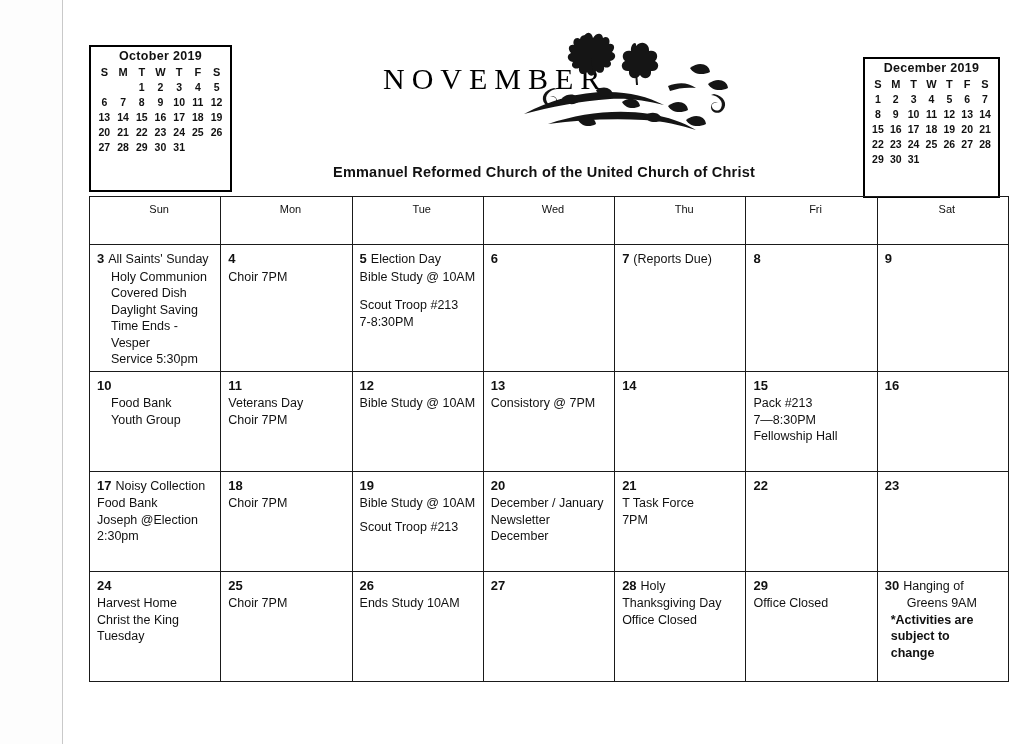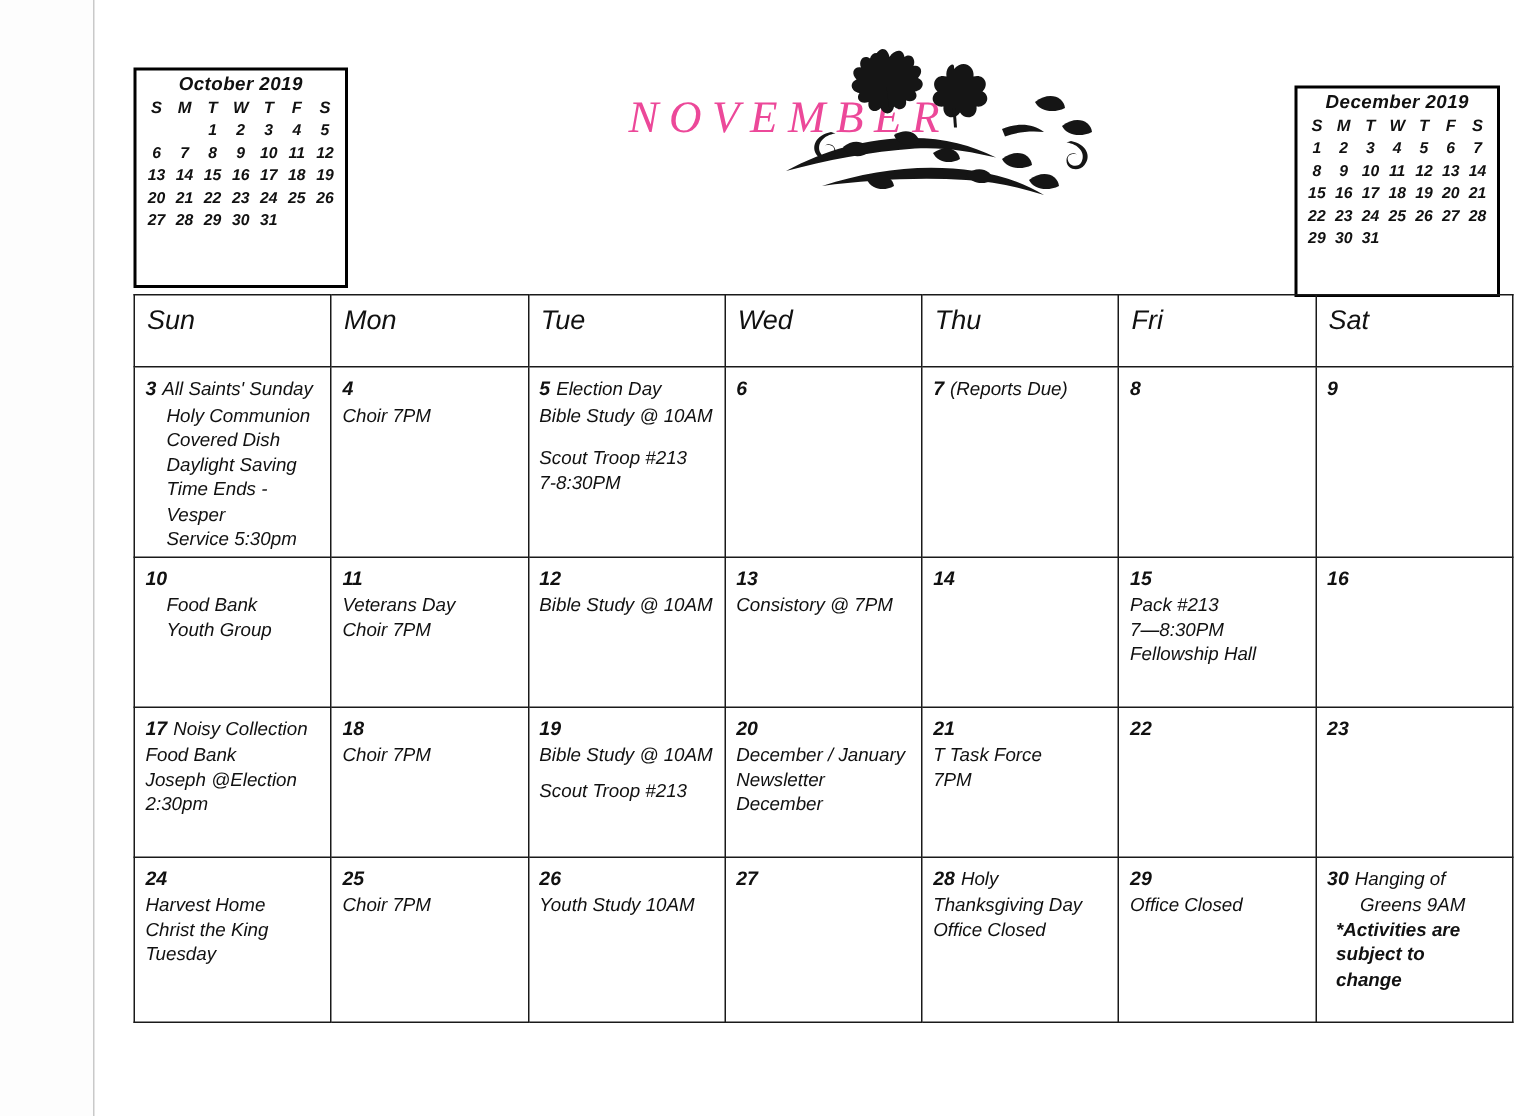--- a/index.html
+++ b/index.html
@@ -14,21 +14,20 @@
     color: #111;
     position: relative;
     overflow: hidden;
   }
   
   .page {
     position: absolute;
     left: 0; top: 0;
     width: 928px; height: 744px;
     background: #fdfdfd;
-    font-style: italic;
   }
   .sheet {
     position: absolute;
     left: 62px;
     top: 0px;
     width: 962px;
     height: 744px;
     background: #ffffff;
     border-left: 1px solid #c9c9c9;
   }
@@ -70,26 +69,26 @@
     padding: 1px 0 1px 0;
     width: 14.28%;
     height: 13px;
     font-weight: bold;
   }
   .mini-cal td { font-size: 10.5px; }
   .mini-cal thead th { font-size: 11px; }
 
   .month-title {
     position: absolute;
-    left: 356px;
+    left: 320px;
     top: 62px;
     font-family: "Liberation Serif", serif;
     font-size: 30px;
     letter-spacing: 7px;
-    color: #ec4899;
+    color: #000000;
   }
 
   .leaf-art {
     position: absolute;
     left: 455px;
     top: 28px;
     width: 220px;
     height: 110px;
     pointer-events: none;
   }
@@ -114,22 +113,22 @@
     border-collapse: collapse;
     table-layout: fixed;
   }
   .cal th, .cal td {
     border: 1px solid #1a1a1a;
     vertical-align: top;
     box-sizing: border-box;
   }
   .cal th {
     height: 48px;
-    text-align: left;
-    font-size: 18px;
+    text-align: center;
+    font-size: 11px;
     font-weight: normal;
     padding: 6px 0 0 8px;
     vertical-align: top;
   }
   .cal td {
     height: 100px;
     padding: 5px 4px 3px 7px;
     font-size: 12.5px;
     line-height: 1.32;
   }
@@ -312,20 +311,21 @@
               <td>31</td>
               <td></td>
               <td></td>
               <td></td>
               <td></td>
             </tr>
           </tbody>
         </table>
       </div>
 
+      <div class="church-line">Emmanuel Reformed Church of the United Church of Christ</div>
     </div>
 
     <table class="cal">
       <thead>
         <tr>
           <th>Sun</th>
           <th>Mon</th>
           <th>Tue</th>
           <th>Wed</th>
           <th>Thu</th>
@@ -478,21 +478,21 @@
           <td>
             <div class="first-line">
               <span class="daynum">25</span>
             </div>
             <span class="ev">Choir 7PM</span>
           </td>
           <td>
             <div class="first-line">
               <span class="daynum">26</span>
             </div>
-            <span class="ev">Youth Study 10AM</span>
+            <span class="ev">Ends Study 10AM</span>
           </td>
           <td>
             <span class="daynum">27</span>
           </td>
           <td>
             <div class="first-line">
               <span class="daynum">28</span><span style="display:inline">Holy</span>
             </div>
             <span class="ev">Thanksgiving Day</span>
             <span class="ev">Office Closed</span>

